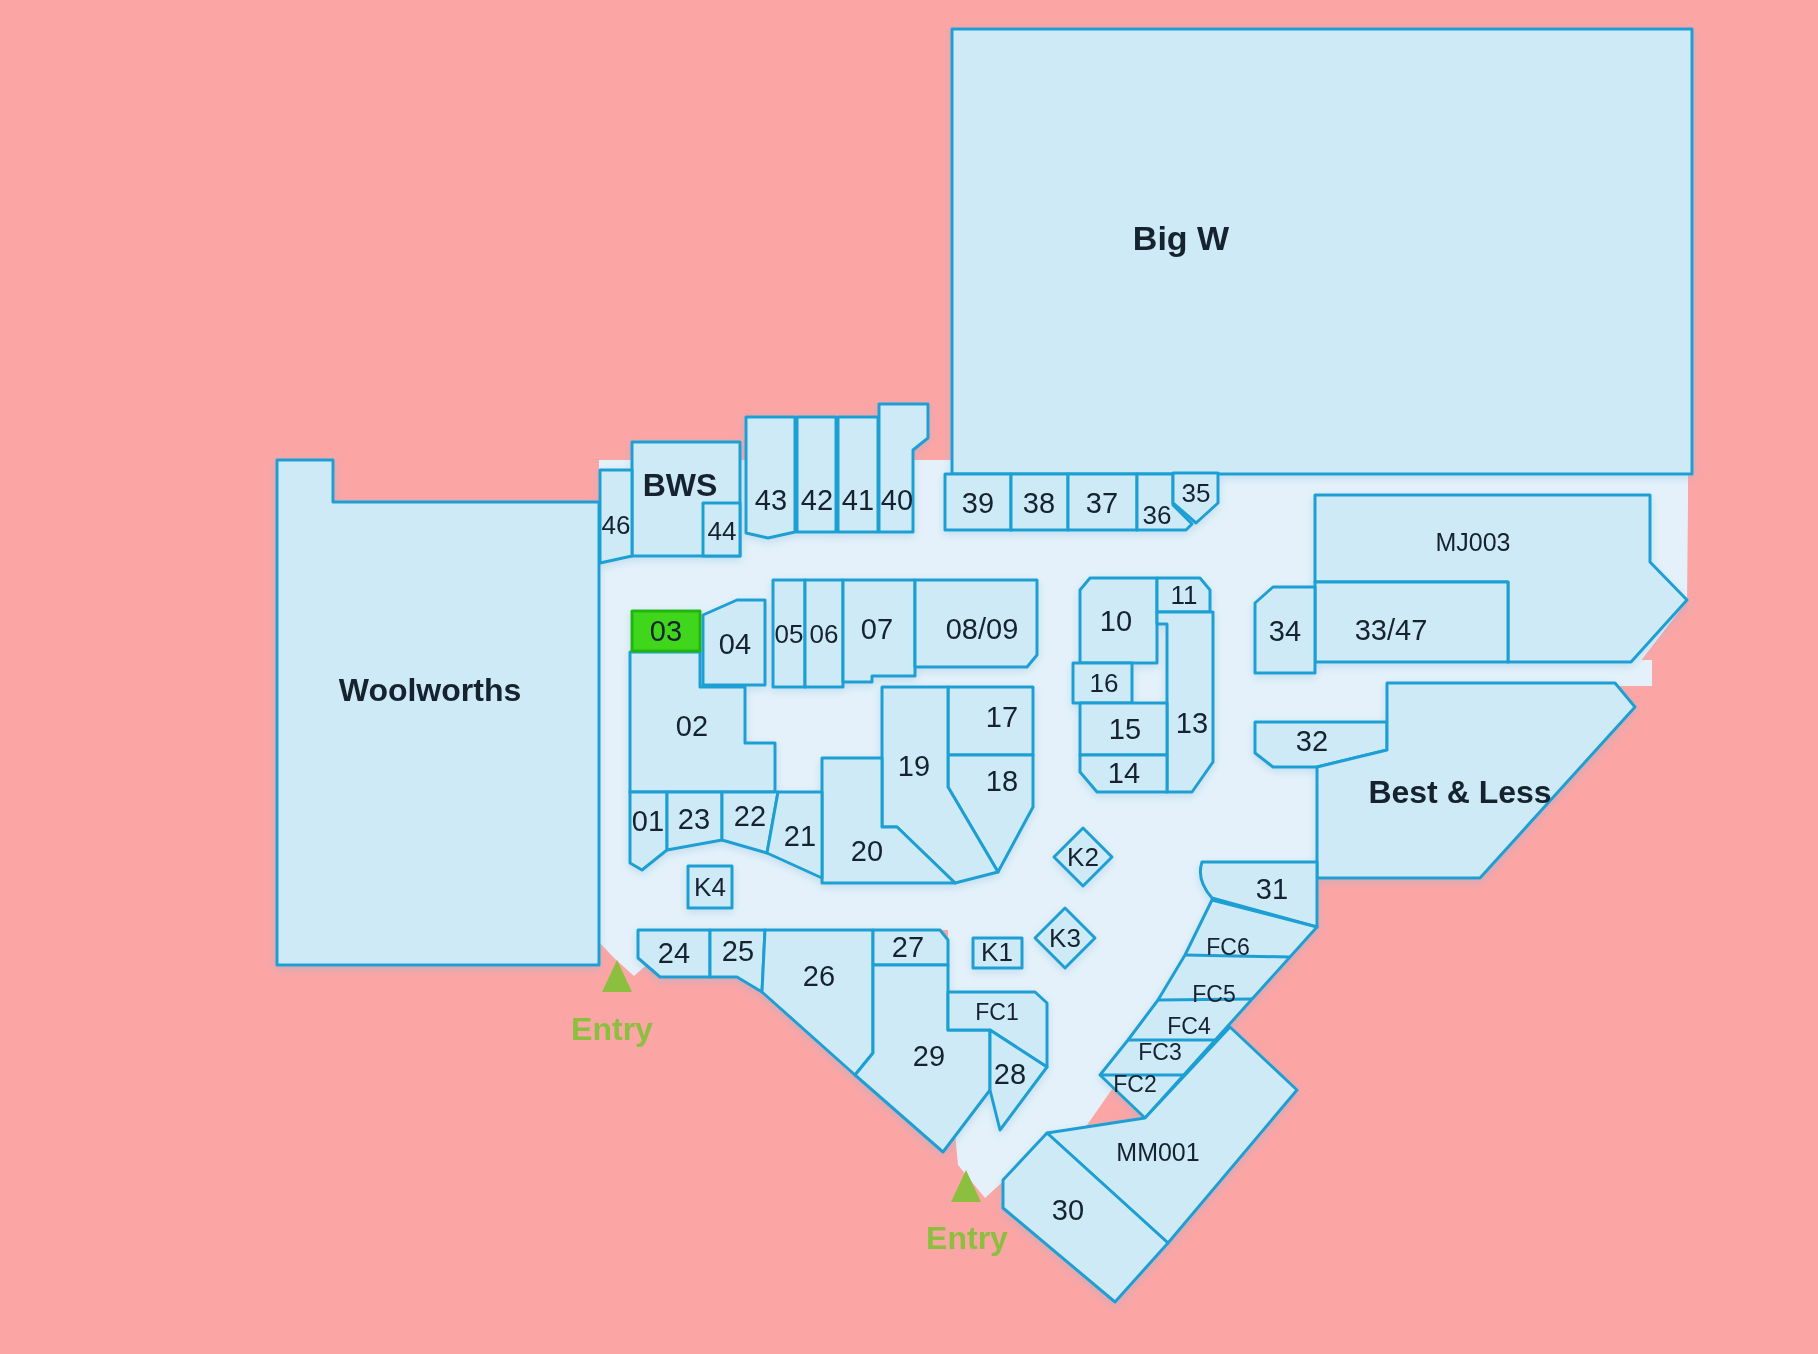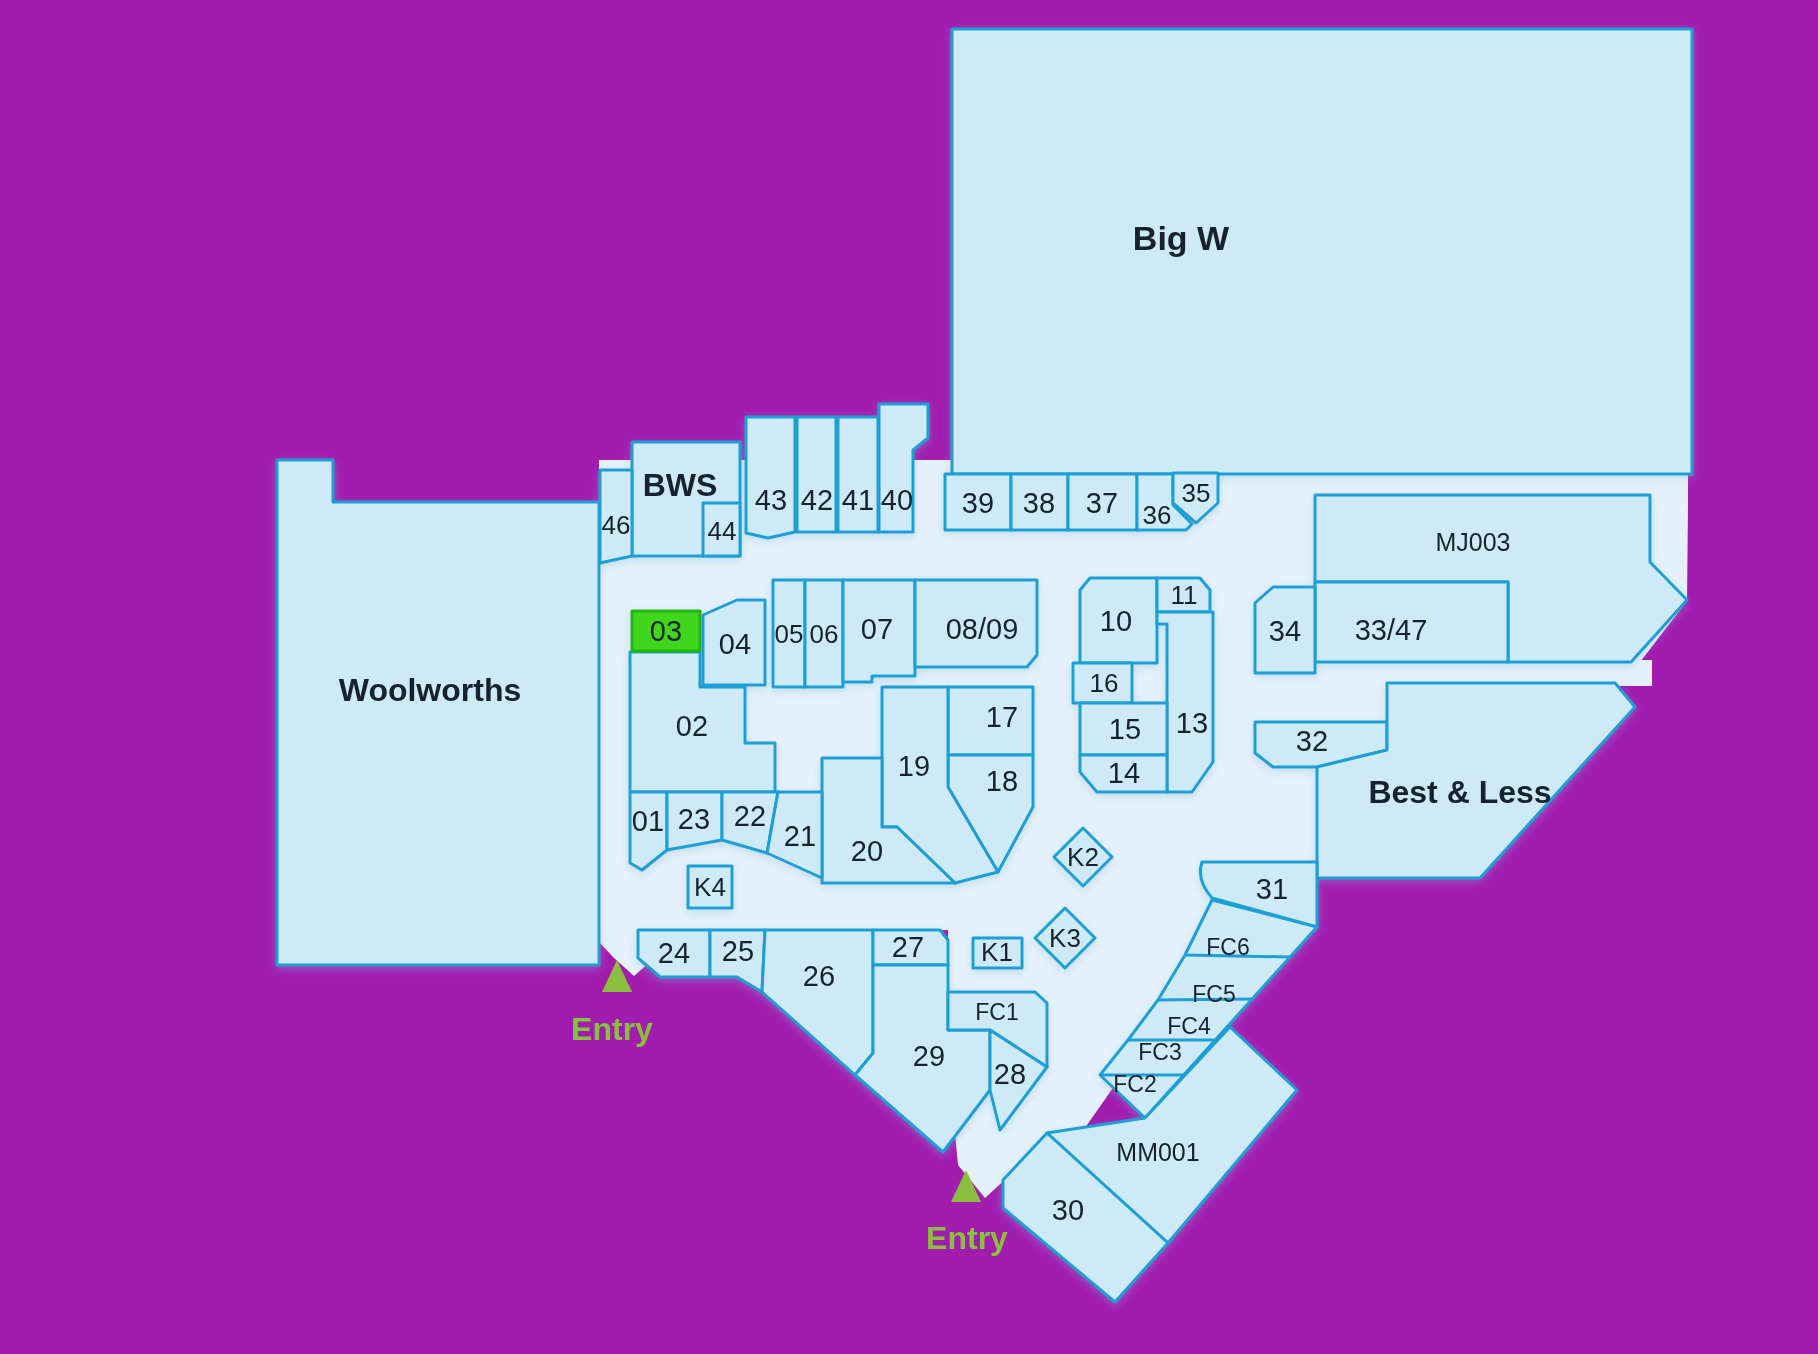--- a/index.html
+++ b/index.html
@@ -1,16 +1,16 @@
 <!DOCTYPE html>
 <html><head>
 <meta charset="utf-8">
 <style>
   html,body{margin:0;padding:0;background:#f8fbfd;}
-  .stage{width:1818px;height:1354px;position:relative;background:#a21caf;overflow:hidden;}
+  .stage{width:1818px;height:1354px;position:relative;background:#fca5a5;overflow:hidden;}
   svg{display:block;}
   .walk{fill:#e4f1fa;stroke:none;}
   .shop{fill:#cfeaf7;stroke:#1f9fd4;stroke-width:3;stroke-linejoin:round;}
   .hl{fill:#3fd61f;stroke:#23b60d;stroke-width:3;stroke-linejoin:round;}
   .divline{fill:none;stroke:#1f9fd4;stroke-width:3;stroke-linejoin:round;}
   .lbl{font-family:"Liberation Sans","DejaVu Sans",sans-serif;fill:#14232e;text-anchor:middle;}
   .num{font-size:29px;}
   .numS{font-size:26px;}
   .mid{font-size:25px;}
   .fc{font-size:23px;}

